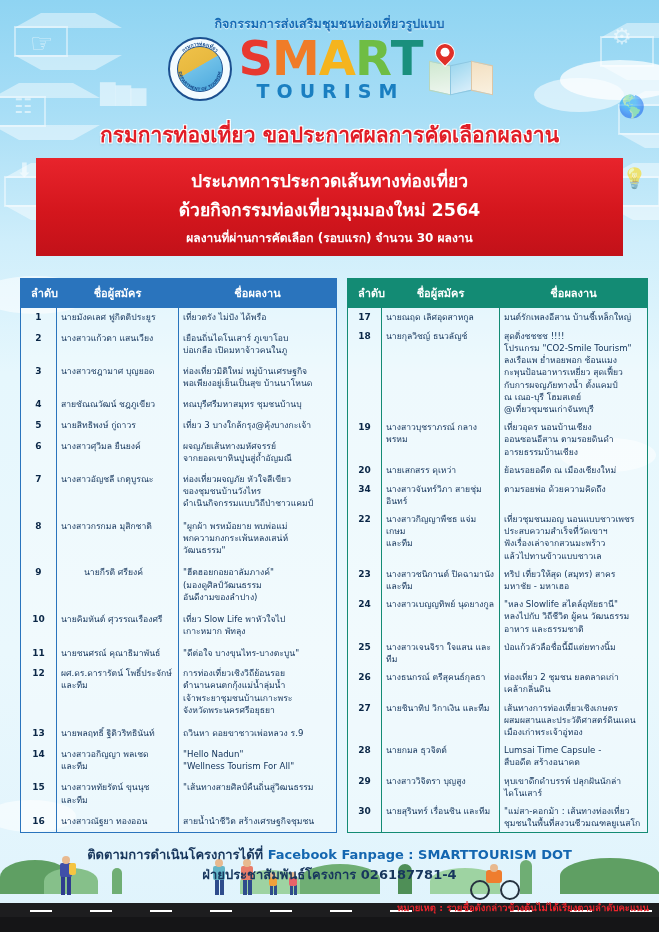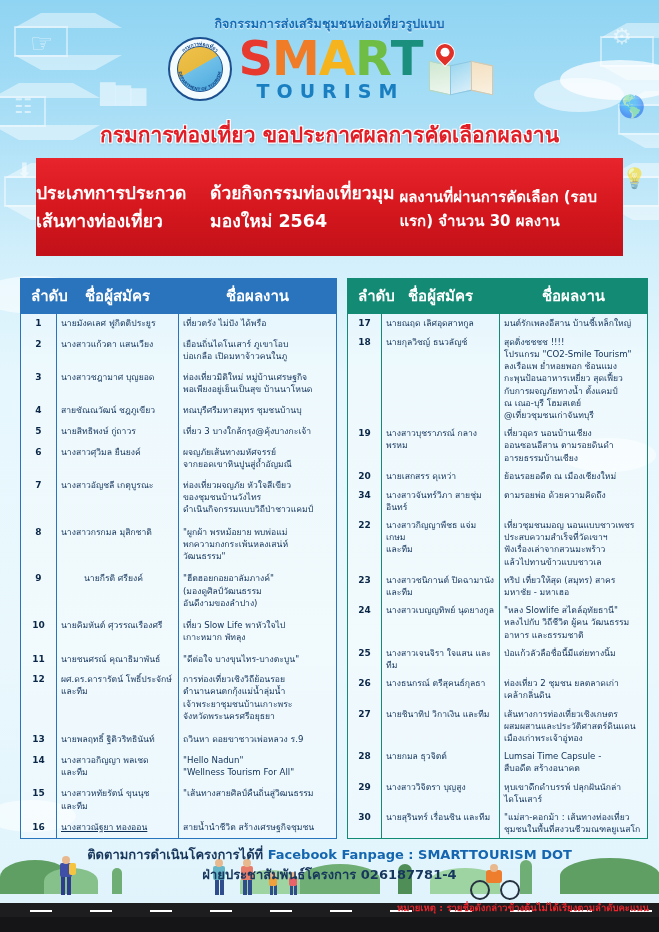--- a/index.html
+++ b/index.html
@@ -74,32 +74,32 @@
     background:linear-gradient(180deg,#e8242c 0%,#d4161d 55%,#c21119 100%);
     clip-path: polygon(0 0, 100% 0, 100% 100%, 0 100%, 7% 50%);
     -webkit-clip-path: polygon(0 0, 100% 0, 100% 100%, 0 100%, 7% 50%);
   }
   .ribbon .body2 {
     position:absolute; inset:0;
     background:linear-gradient(180deg,#e8242c 0%,#d4161d 55%,#c21119 100%);
     clip-path: polygon(0 0, 100% 0, 93% 50%, 100% 100%, 0 100%);
     -webkit-clip-path: polygon(0 0, 100% 0, 93% 50%, 100% 100%, 0 100%);
   }
-  .ribbon .txt { position:absolute; inset:0; display:flex; 
+  .ribbon .txt { position:absolute; inset:0; display:flex; flex-direction:column;
     align-items:center; justify-content:center; color:#fff; z-index:3; gap:1px; }
   .ribbon .l1 { font-size:17.5px; font-weight:bold; }
   .ribbon .l2 { font-size:17.5px; font-weight:bold; }
-  .ribbon .l3 { font-size:15px; font-weight:bold; margin-top:3px; }
+  .ribbon .l3 { font-size:12px; font-weight:bold; margin-top:3px; }
 
   
   .tables { position:absolute; top:278px; left:20px; right:14px; display:flex; gap:10px; }
   table { border-collapse:collapse; table-layout:fixed; }
   .tbl { background:rgba(255,255,255,.32); }
   .tbl th {
-    color:#fff; font-size:15px; font-weight:bold; padding:5px 10px; text-align:center;
+    color:#fff; font-size:11px; font-weight:bold; padding:5px 10px; text-align:center;
   }
   .tbl td { font-size:8.6px; color:#0e2f57; padding:3px 4px; vertical-align:top;
     line-height:1.42; }
   .tbl td.num { text-align:center; font-weight:bold; font-size:9px; color:#0b2747; }
 
   .left-tbl { width:316px; }
   .left-tbl th { background:#2a74bd; border:1px solid #2a74bd; }
   .left-tbl td { border-left:1px solid #2a74bd; border-right:1px solid #2a74bd; }
   .left-tbl tr:last-child td { border-bottom:1px solid #2a74bd; }
   .left-tbl col.c1 { width:36px; } .left-tbl col.c2 { width:122px; } .left-tbl col.c3 { width:158px; }
@@ -304,21 +304,21 @@
 "Wellness Tourism For All"</td>
           </tr>
           <tr>
             <td class="num">15</td>
             <td style="white-space: pre-line;">นางสาวหทัยรัตน์ ขุนนุช
 และทีม</td>
             <td style="white-space: pre-line;">"เส้นทางสายศิลป์คืนถิ่นสู่วิฒนธรรม</td>
           </tr>
           <tr>
             <td class="num">16</td>
-            <td style="white-space: pre-line; text-decoration: underline;">นางสาวณัฐยา ทองออน</td>
+            <td style="white-space: pre-line;">นางสาวณัฐยา ทองออน</td>
             <td style="white-space: pre-line;">สายน้ำนำชีวิต สร้างเศรษฐกิจชุมชน</td>
           </tr>
         </tbody>
     </table>
 
     <table class="tbl right-tbl">
       <colgroup>
           <col class="c1">
           <col class="c2">
           <col class="c3">

